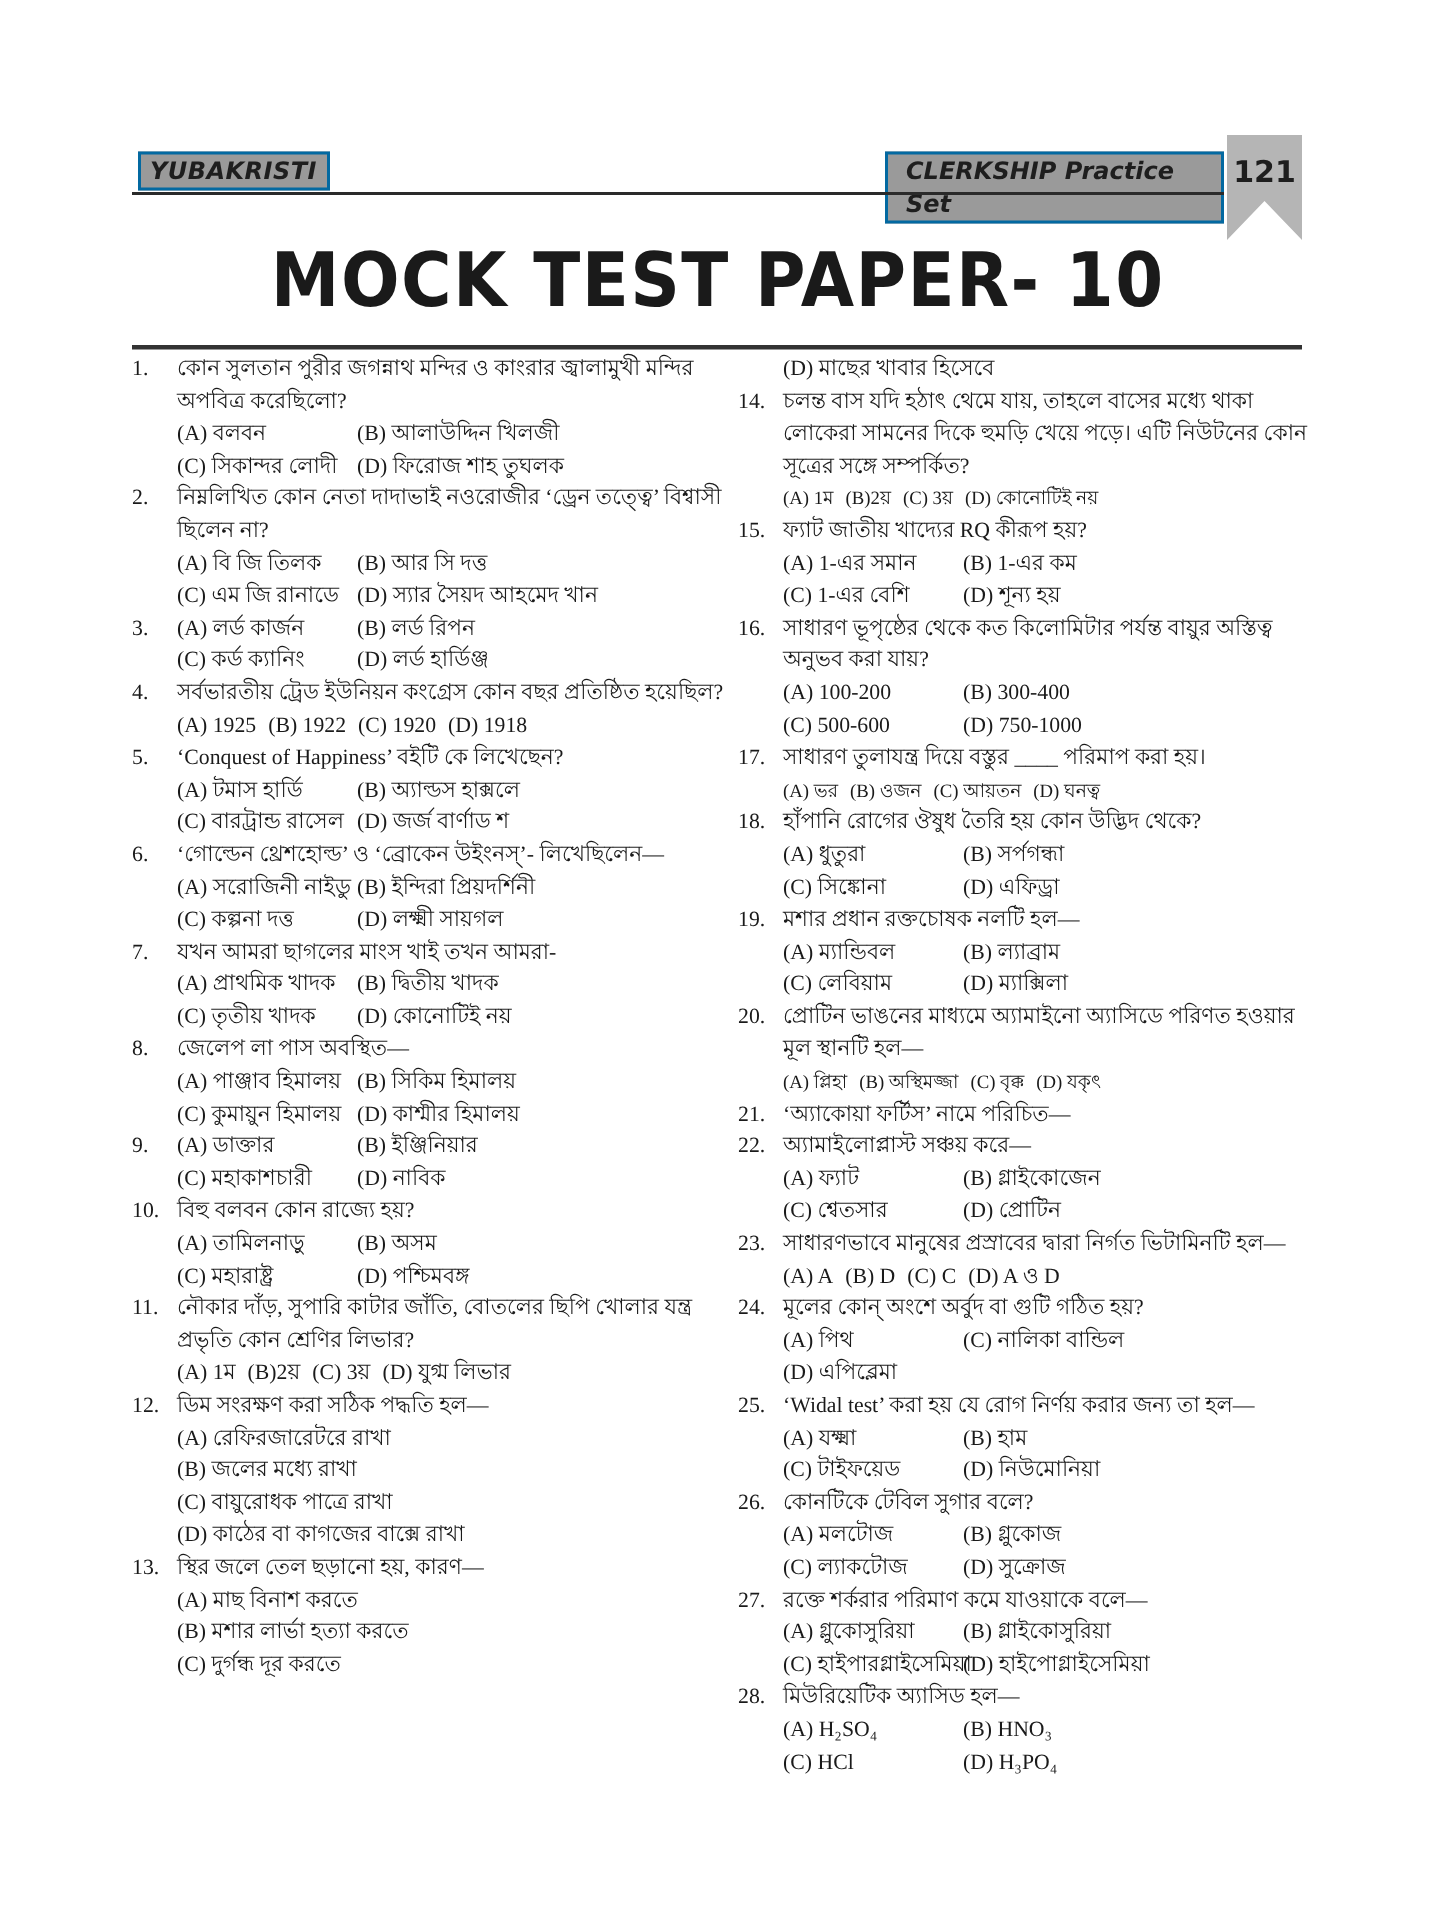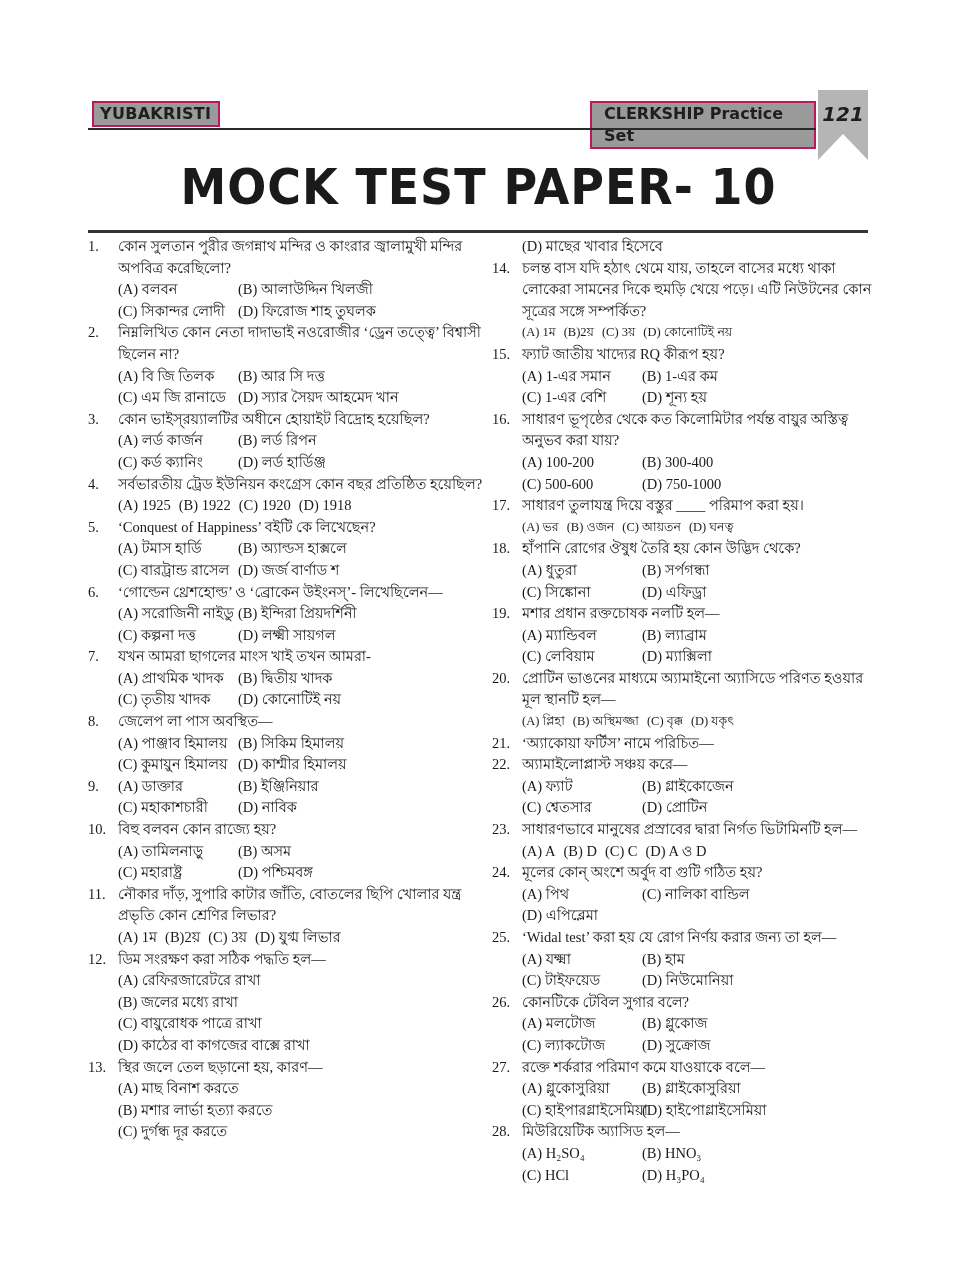--- a/index.html
+++ b/index.html
@@ -1,24 +1,24 @@
 <!DOCTYPE html>
 <html><head>
 <meta charset="utf-8">
 <style>
   html, body { margin: 0; padding: 0; background: #ffffff; }
   body { width: 957px; height: 1280px; position: relative; overflow: hidden;
          font-family: "Liberation Serif", "DejaVu Serif", serif; color: #1a1a1a; }
-  .hdr-box { position: absolute; background: #9a9a9a; border: 2px solid #be185d;
+  .hdr-box { position: absolute; background: #9a9a9a; border: 2px solid #0369a1;
              font-family: "DejaVu Sans", "Liberation Sans", sans-serif; font-weight: bold;
-             color: #1e1e1e; font-size: 16px; line-height: 22px; padding: 0 6px; }
+             color: #1e1e1e; font-size: 16px; line-height: 22px; padding: 0 6px; font-style: italic; }
   .brand { left: 92px; top: 101px; width: 112px; letter-spacing: 0.3px; }
   .series { left: 590px; top: 101px; width: 204px; padding-left: 12px; }
   .hdr-line { position: absolute; top: 128px; height: 2px; background: #2a2a2a; }
-  .bookmark { position: absolute; left: 818px; top: 90px; width: 50px; height: 70px; font-style: italic; }
+  .bookmark { position: absolute; left: 818px; top: 90px; width: 50px; height: 70px; }
   .bookmark svg { position: absolute; left: 0; top: 0; }
   .page-num { position: absolute; left: 0; top: 12px; width: 50px; text-align: center;
               font-family: "DejaVu Sans", "Liberation Sans", sans-serif; font-weight: bold;
               font-size: 20px; color: #1e1e1e; }
   .title { position: absolute; left: 0; top: 158px; width: 957px; text-align: center;
            font-family: "DejaVu Sans", "Liberation Sans", sans-serif; font-weight: bold;
            font-size: 50px; letter-spacing: 1px; color: #1a1a1a; transform: scaleX(0.92); }
   .title-rule { position: absolute; left: 88px; top: 230px; width: 780px; height: 3px; background: #333; }
   .col { position: absolute; top: 236px; font-size: 14.5px; line-height: 21.6px; }
   .col.left { left: 88px; width: 395px; }
@@ -66,21 +66,20 @@
       <div>নিম্নলিখিত কোন নেতা দাদাভাই নওরোজীর ‘ড্রেন তত্ত্বে’ বিশ্বাসী ছিলেন না?</div>
       <div class="opts">
         <span class="opt">(A) বি জি তিলক</span>
         <span class="opt">(B) আর সি দত্ত</span>
         <span class="opt">(C) এম জি রানাডে</span>
         <span class="opt">(D) স্যার সৈয়দ আহমেদ খান</span>
       </div>
     </div>
     <div class="q">
       <span class="qn">3.</span>
-      <div>কোন ভাইস্‌রয়্যালটির অধীনে হোয়াইট বিদ্রোহ হয়েছিল?</div>
       <div class="opts">
         <span class="opt">(A) লর্ড কার্জন</span>
         <span class="opt">(B) লর্ড রিপন</span>
         <span class="opt">(C) কর্ড ক্যানিং</span>
         <span class="opt">(D) লর্ড হার্ডিঞ্জ</span>
       </div>
     </div>
     <div class="q">
       <span class="qn">4.</span>
       <div>সর্বভারতীয় ট্রেড ইউনিয়ন কংগ্রেস কোন বছর প্রতিষ্ঠিত হয়েছিল?</div>

